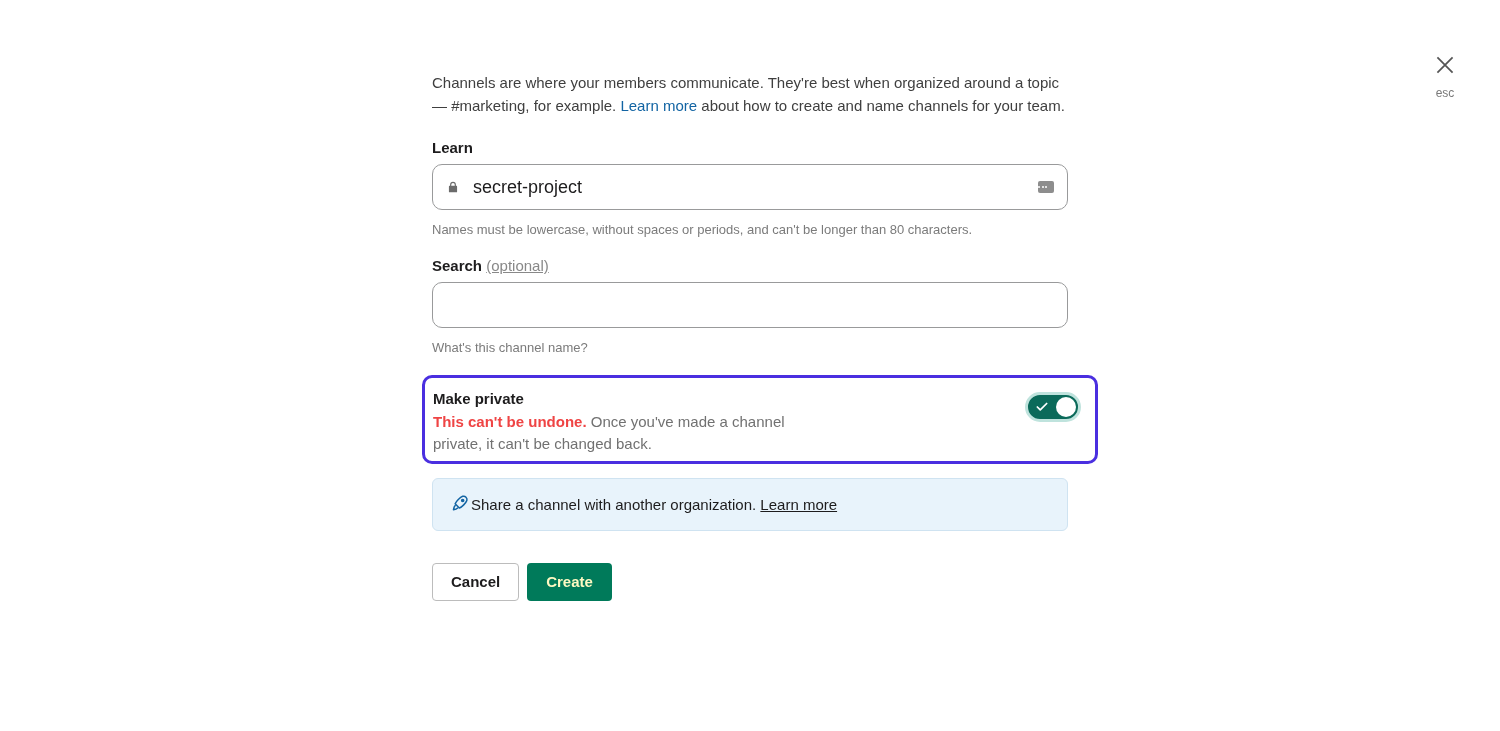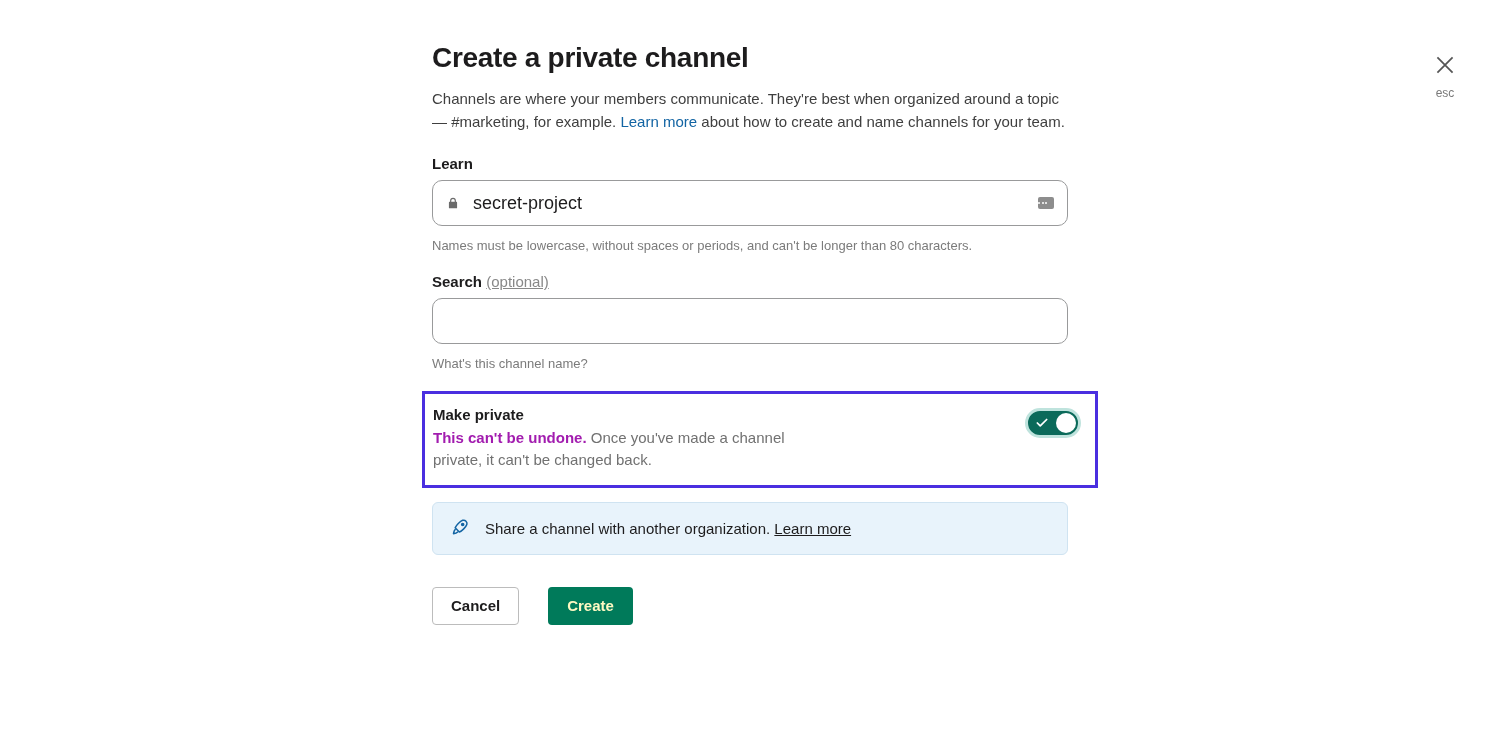--- a/index.html
+++ b/index.html
@@ -47,20 +47,21 @@
     font-weight: 900;
     letter-spacing: -0.3px;
     color: #1d1c1d;
     margin-bottom: 14px;
   }
   .subtitle {
     font-size: 15px;
     line-height: 1.5;
     color: #3f3f3f;
     margin-bottom: 22px;
+    margin-top: 30px;
   }
   .subtitle a {
     color: #1264a3;
     text-decoration: none;
   }
   .field-group {
     margin-bottom: 20px;
   }
   .field-label {
     font-size: 15px;
@@ -130,22 +131,22 @@
   .suffix-dots span{
     width:2px;height:2px;background:#fff;border-radius:50%;
   }
   .helper-text {
     font-size: 13px;
     color: #7b7b7b;
     margin-top: 12px;
   }
   .private-row {
     border: 3px solid #4a2fe0;
-    border-radius: 0;
-    padding: 12px 14px 14px 8px;
+    border-radius: 10px;
+    padding: 12px 14px 6px 8px;
     display: flex;
     align-items: flex-start;
     justify-content: space-between;
     margin-top: 4px;
     margin-left: -10px;
     margin-right: -30px;
     margin-bottom: 14px;
   }
   .private-text {
     max-width: 400px;
@@ -156,21 +157,21 @@
     color: #1d1c1d;
     margin-bottom: 4px;
   }
   .private-desc {
     font-size: 15px;
     color: #717171;
     line-height: 1.45;
   }
   .private-desc .bold {
     font-weight: 700;
-    color: #a21caf;
+    color: #ef4444;
   }
   .toggle {
     width: 56px;
     height: 30px;
     background: #0b6a5a;
     border: 3px solid #bfe3dd;
     border-radius: 999px;
     position: relative;
     cursor: pointer;
     flex-shrink: 0;
@@ -192,37 +193,36 @@
     width: 14px;
     height: 14px;
   }
   .share-banner {
     background: #e8f3fb;
     border: 1px solid #cfe3f1;
     border-radius: 6px;
     padding: 14px 18px;
     display: flex;
     align-items: center;
-    gap: 14px;
     font-size: 15px;
     color: #1d1c1d;
     margin-bottom: 32px;
   }
   .share-banner svg {
     width: 20px;
     height: 20px;
     flex-shrink: 0;
   }
   .share-banner a {
     color: #1d1c1d;
     text-decoration: underline;
   }
   .btn-row {
     display: flex;
-    gap: 29px;
+    gap: 8px;
   }
   .btn {
     height: 38px;
     padding: 0 18px;
     border-radius: 4px;
     font-size: 15px;
     font-weight: 700;
     cursor: pointer;
     border: 1px solid transparent;
   }
@@ -243,21 +243,20 @@
   <span>
     <svg viewBox="0 0 24 24" fill="none">
         <path d="M5 5 L19 19 M19 5 L5 19"></path>
       </svg>
   </span>
   <span class="esc-label">esc</span>
 </div>
 
 <div class="modal">
 
-  <h1 class="title">Create a private channel</h1>
 
   <p class="subtitle">
     <span>Channels are where your members communicate. They're best when organized around a topic — #marketing, for example. </span><a href="#">Learn more</a><span> about how to create and name channels for your team.</span>
   </p>
 
   <div class="field-group">
     <label class="field-label">Learn</label>
     <div class="input-wrap">
       <span class="prefix-icon">
         <svg viewBox="0 0 24 24" width="14" height="14" fill="#6b6b6b">

